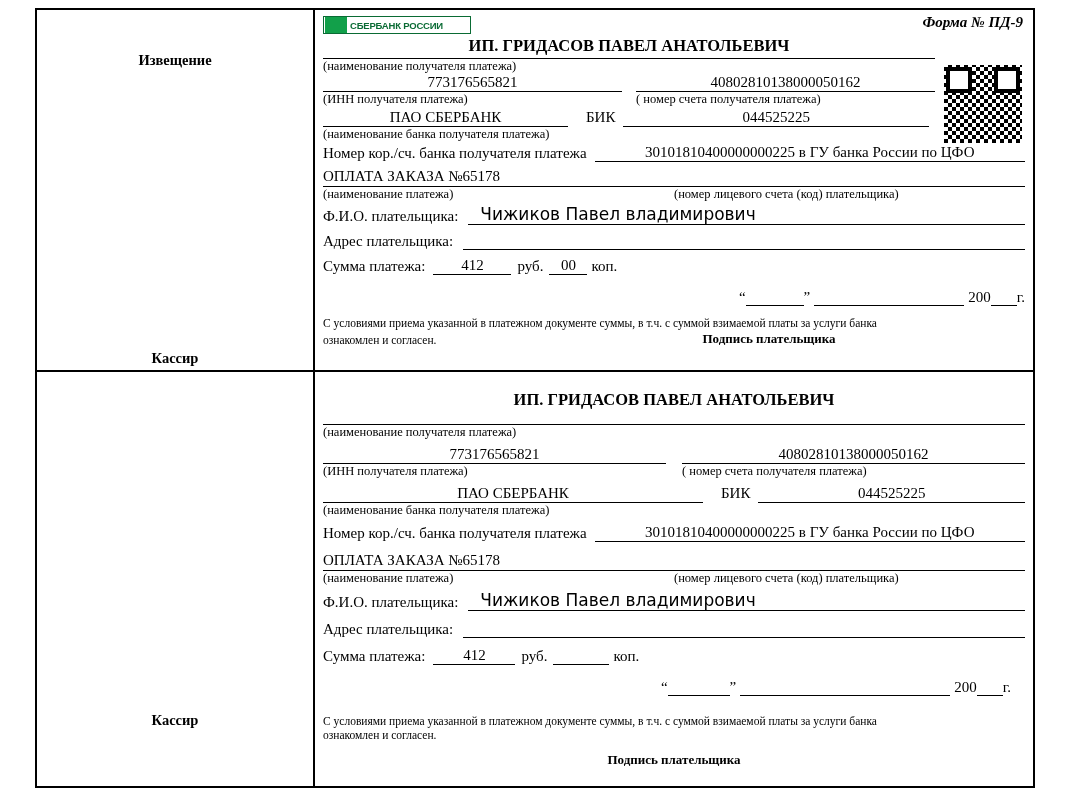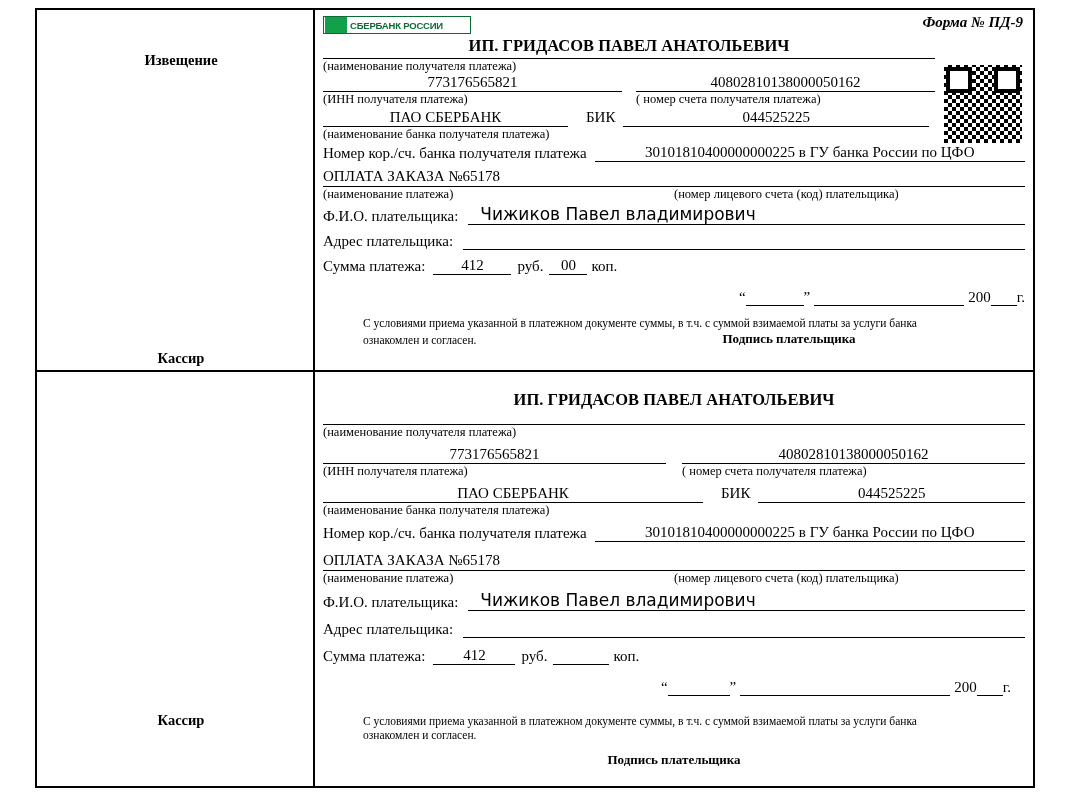--- a/index.html
+++ b/index.html
@@ -34,21 +34,20 @@
     border-bottom: 2px solid #000;
   }
   .half-bottom {
     height: 414px;
   }
   .left-col {
     width: 278px;
     border-right: 2px solid #000;
     box-sizing: border-box;
     position: relative;
-    padding-left: 6px;
   }
   .right-col {
     flex: 1;
     box-sizing: border-box;
     position: relative;
     padding: 4px 8px 0 8px;
   }
   .lbl-bold {
     font-weight: bold;
     font-size: 14.5px;
@@ -150,21 +149,20 @@
     border-bottom: 1px solid #000;
   }
   .f1 { flex: 1; }
   .handwrite {
     font-family: "DejaVu Sans", sans-serif;
     font-size: 17px;
   }
   .small-note {
     font-size: 11.5px;
     line-height: 14px;
-    margin-left: 40px;
   }
   .sign-line {
     text-align: center;
     font-weight: bold;
     font-size: 13px;
   }
 </style>
 </head>
 <body>
 

